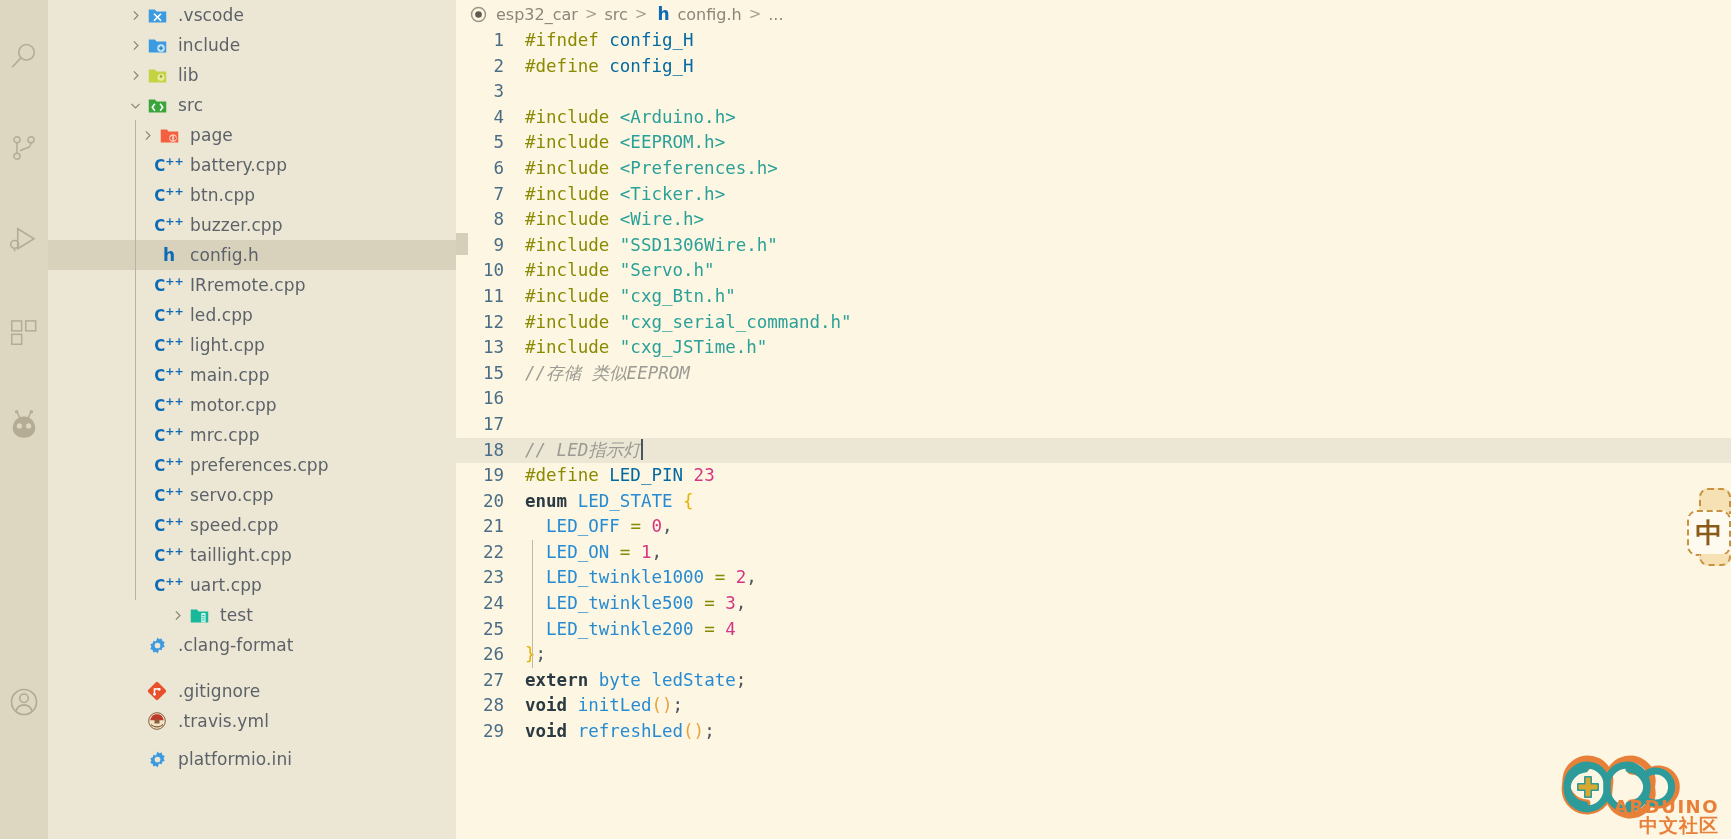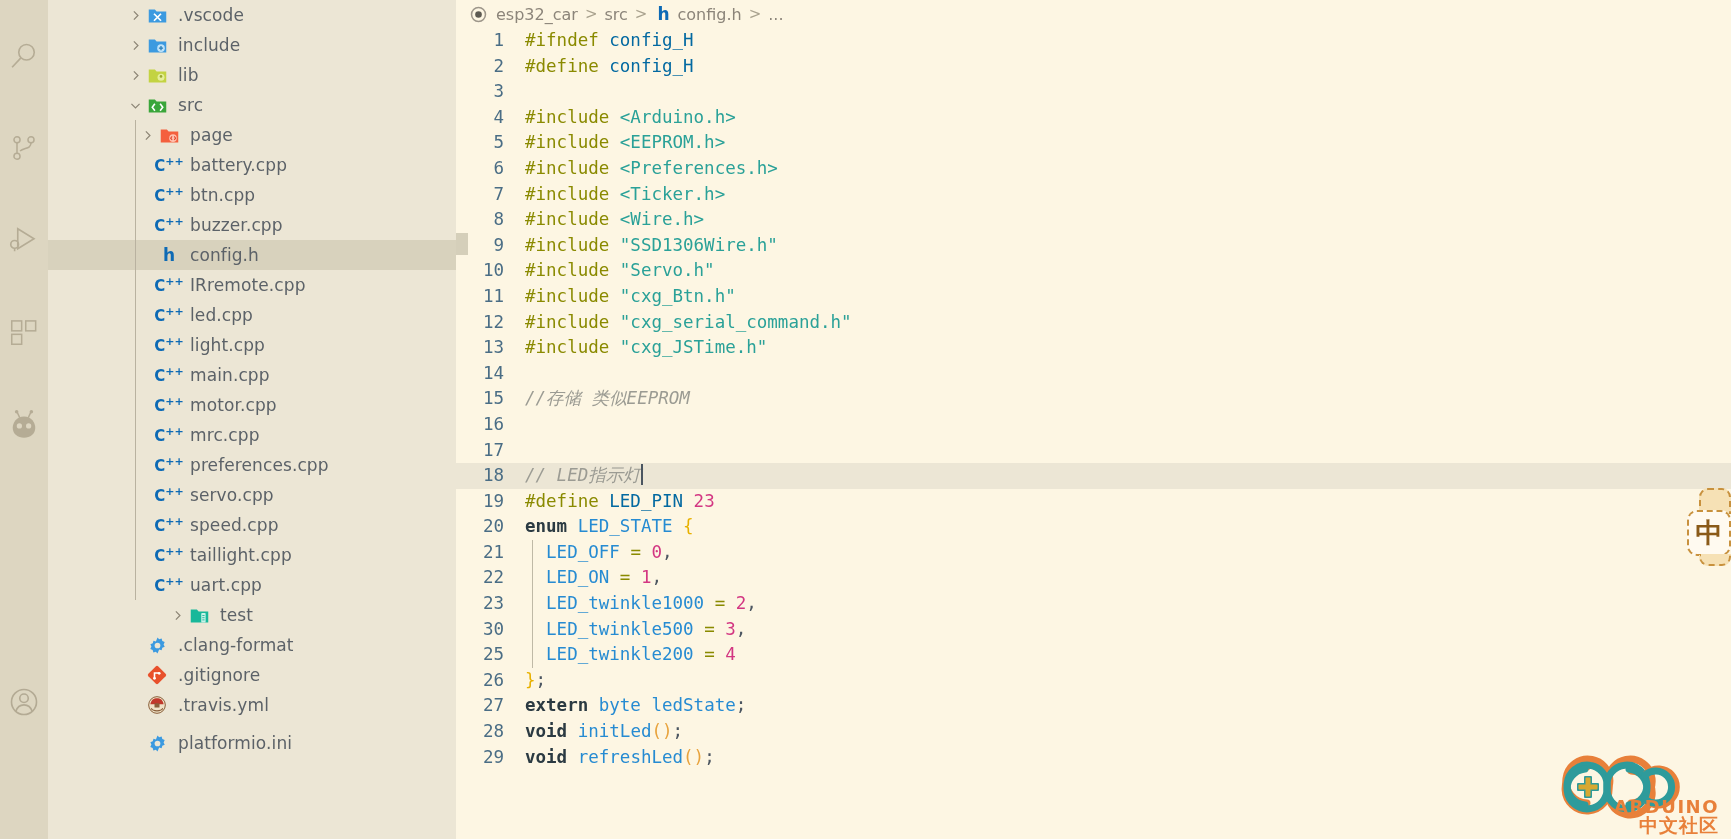--- a/index.html
+++ b/index.html
@@ -436,21 +436,21 @@
         <div class="row" style="padding-left: 78px;">
           <span class="chev hidden"></span>
           <span class="ficon">
             <svg width="19" height="19" viewBox="0 0 24 24" fill="#3c9ae0">
               <path d="M12 1.8 l2.1 2.4 3.1-.9 .9 3.1 3 1.3-1.4 2.9 1.4 2.9-3 1.3-.9 3.1-3.1-.9L12 22.2 l-2.1-2.4-3.1.9-.9-3.1-3-1.3 1.4-2.9L3 10.5l3-1.3.9-3.1 3.1.9Z"></path>
               <circle cx="12" cy="12" r="3.6" fill="#ece6d5"></circle>
             </svg>
           </span>
           <span class="label">.clang-format</span>
         </div>
-        <div class="row" style="padding-left: 78px;">
+        <div class="row" style="padding-left: 78px; margin-top: 16px;">
           <span class="chev hidden"></span>
           <span class="ficon">
             <svg width="20" height="20" viewBox="0 0 24 24">
               <rect x="3.6" y="3.6" width="16.8" height="16.8" rx="2.2" fill="#e8502b" transform="rotate(45 12 12)"></rect>
               <path d="M9 15.5 L9 9.5 L14.2 9.5" stroke="#ffffff" stroke-width="1.9" fill="none"></path>
               <circle cx="9" cy="16" r="1.7" fill="#ffffff"></circle>
               <circle cx="14.6" cy="10" r="1.7" fill="#ffffff"></circle>
             </svg>
           </span>
           <span class="label">.gitignore</span>
@@ -507,31 +507,30 @@
         <div class="cline"><span class="lnum">4</span><span class="ctext"><span class="t-pre">#include </span><span class="t-str">&lt;Arduino.h&gt;</span></span></div>
         <div class="cline"><span class="lnum">5</span><span class="ctext"><span class="t-pre">#include </span><span class="t-str">&lt;EEPROM.h&gt;</span></span></div>
         <div class="cline"><span class="lnum">6</span><span class="ctext"><span class="t-pre">#include </span><span class="t-str">&lt;Preferences.h&gt;</span></span></div>
         <div class="cline"><span class="lnum">7</span><span class="ctext"><span class="t-pre">#include </span><span class="t-str">&lt;Ticker.h&gt;</span></span></div>
         <div class="cline"><span class="lnum">8</span><span class="ctext"><span class="t-pre">#include </span><span class="t-str">&lt;Wire.h&gt;</span></span></div>
         <div class="cline"><span class="lnum">9</span><span class="ctext"><span class="t-pre">#include </span><span class="t-str">"SSD1306Wire.h"</span></span></div>
         <div class="cline"><span class="lnum">10</span><span class="ctext"><span class="t-pre">#include </span><span class="t-str">"Servo.h"</span></span></div>
         <div class="cline"><span class="lnum">11</span><span class="ctext"><span class="t-pre">#include </span><span class="t-str">"cxg_Btn.h"</span></span></div>
         <div class="cline"><span class="lnum">12</span><span class="ctext"><span class="t-pre">#include </span><span class="t-str">"cxg_serial_command.h"</span></span></div>
         <div class="cline"><span class="lnum">13</span><span class="ctext"><span class="t-pre">#include </span><span class="t-str">"cxg_JSTime.h"</span></span></div>
-        <div class="cline"><span class="lnum">14</span><span class="ctext"></span></div>
         <div class="cline"><span class="lnum">15</span><span class="ctext"><span class="t-com">//存储 类似EEPROM</span></span></div>
         <div class="cline"><span class="lnum">16</span></div>
         <div class="cline"><span class="lnum">17</span><span class="ctext"></span></div>
         <div class="cline active"><span class="lnum">18</span><span class="ctext"><span class="t-com">// LED指示灯</span><span class="cursor"></span></span></div>
         <div class="cline"><span class="lnum">19</span><span class="ctext"><span class="t-pre">#define </span><span class="t-mac">LED_PIN</span><span class="t-punct"> </span><span class="t-num">23</span></span></div>
         <div class="cline"><span class="lnum">20</span><span class="ctext"><span class="t-kw">enum</span><span class="t-punct"> </span><span class="t-type">LED_STATE</span><span class="t-punct"> </span><span class="t-brace">{</span></span></div>
         <div class="cline"><span class="lnum">21</span><span class="ctext"><span class="t-punct">  </span><span class="t-ident">LED_OFF</span><span class="t-punct"> </span><span class="t-op">=</span><span class="t-punct"> </span><span class="t-num">0</span><span class="t-punct">,</span></span></div>
         <div class="cline"><span class="lnum">22</span><span class="ctext"><span class="t-punct">  </span><span class="t-ident">LED_ON</span><span class="t-punct"> </span><span class="t-op">=</span><span class="t-punct"> </span><span class="t-num">1</span><span class="t-punct">,</span></span></div>
         <div class="cline"><span class="lnum">23</span><span class="ctext"><span class="t-punct">  </span><span class="t-ident">LED_twinkle1000</span><span class="t-punct"> </span><span class="t-op">=</span><span class="t-punct"> </span><span class="t-num">2</span><span class="t-punct">,</span></span></div>
-        <div class="cline"><span class="lnum">30</span><span class="ctext"><span class="t-punct">  </span><span class="t-ident">LED_twinkle500</span><span class="t-punct"> </span><span class="t-op">=</span><span class="t-punct"> </span><span class="t-num">3</span><span class="t-punct">,</span></span></div>
+        <div class="cline"><span class="lnum">24</span><span class="ctext"><span class="t-punct">  </span><span class="t-ident">LED_twinkle500</span><span class="t-punct"> </span><span class="t-op">=</span><span class="t-punct"> </span><span class="t-num">3</span><span class="t-punct">,</span></span></div>
         <div class="cline"><span class="lnum">25</span><span class="ctext"><span class="t-punct">  </span><span class="t-ident">LED_twinkle200</span><span class="t-punct"> </span><span class="t-op">=</span><span class="t-punct"> </span><span class="t-num">4</span></span></div>
         <div class="cline"><span class="lnum">26</span><span class="ctext"><span class="t-brace">}</span><span class="t-punct">;</span></span></div>
         <div class="cline"><span class="lnum">27</span><span class="ctext"><span class="t-kw">extern</span><span class="t-punct"> </span><span class="t-type">byte</span><span class="t-punct"> </span><span class="t-ident">ledState</span><span class="t-punct">;</span></span></div>
         <div class="cline"><span class="lnum">28</span><span class="ctext"><span class="t-kw">void</span><span class="t-punct"> </span><span class="t-fn">initLed</span><span class="t-paren">()</span><span class="t-punct">;</span></span></div>
         <div class="cline"><span class="lnum">29</span><span class="ctext"><span class="t-kw">void</span><span class="t-punct"> </span><span class="t-fn">refreshLed</span><span class="t-paren">()</span><span class="t-punct">;</span></span></div>
         <div class="ind-guide" style="top: 512px; height: 128px;"></div>
         <div class="gutter-mark" style="top: 204.8px;"></div>
       </div>
 
     <div id="ime">

